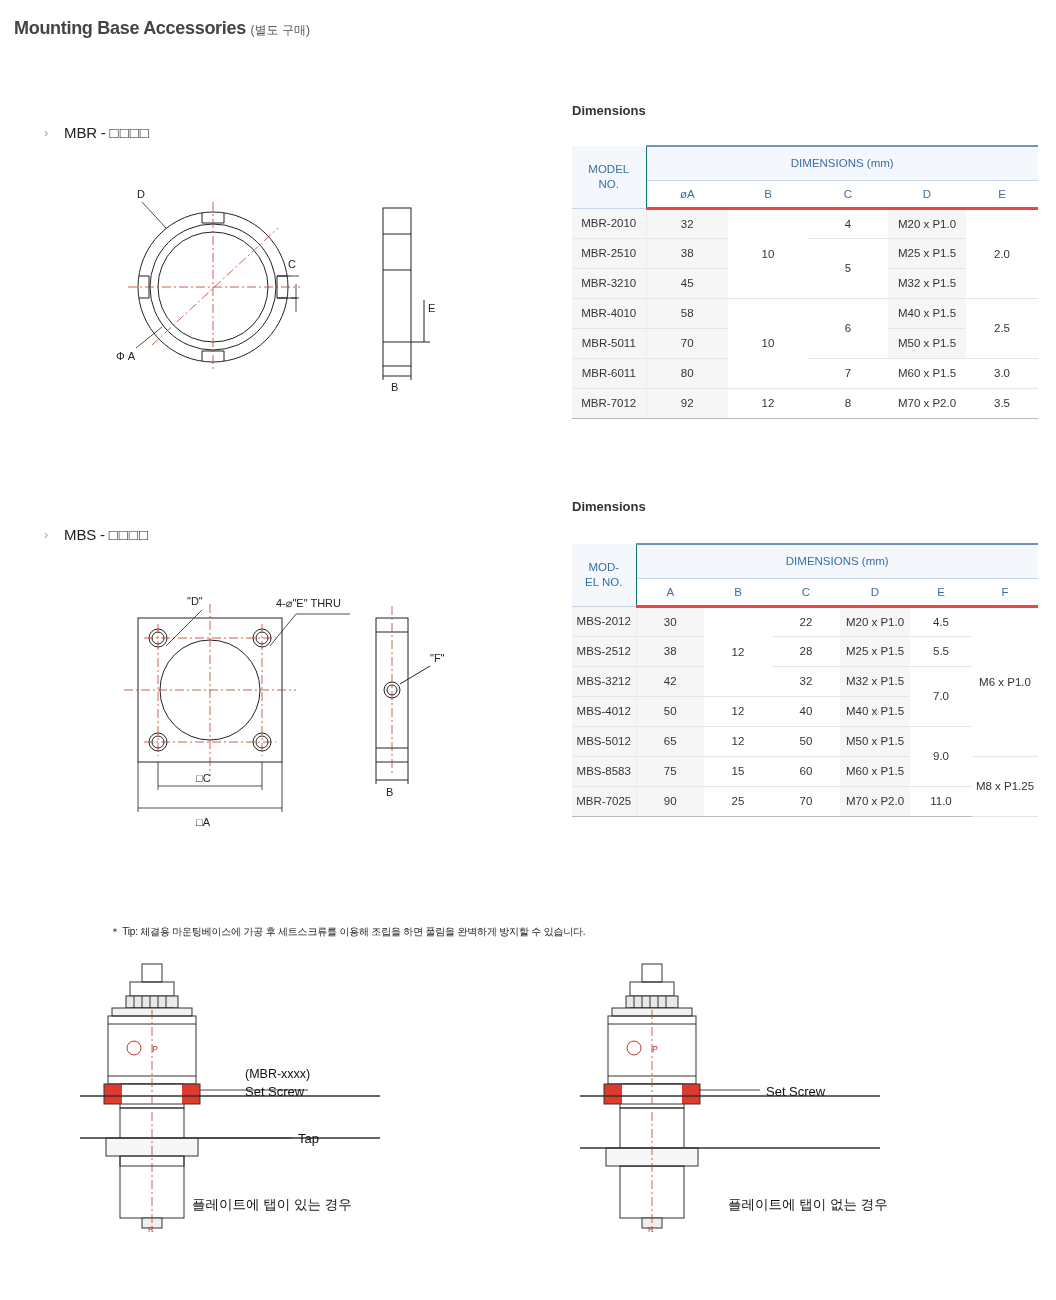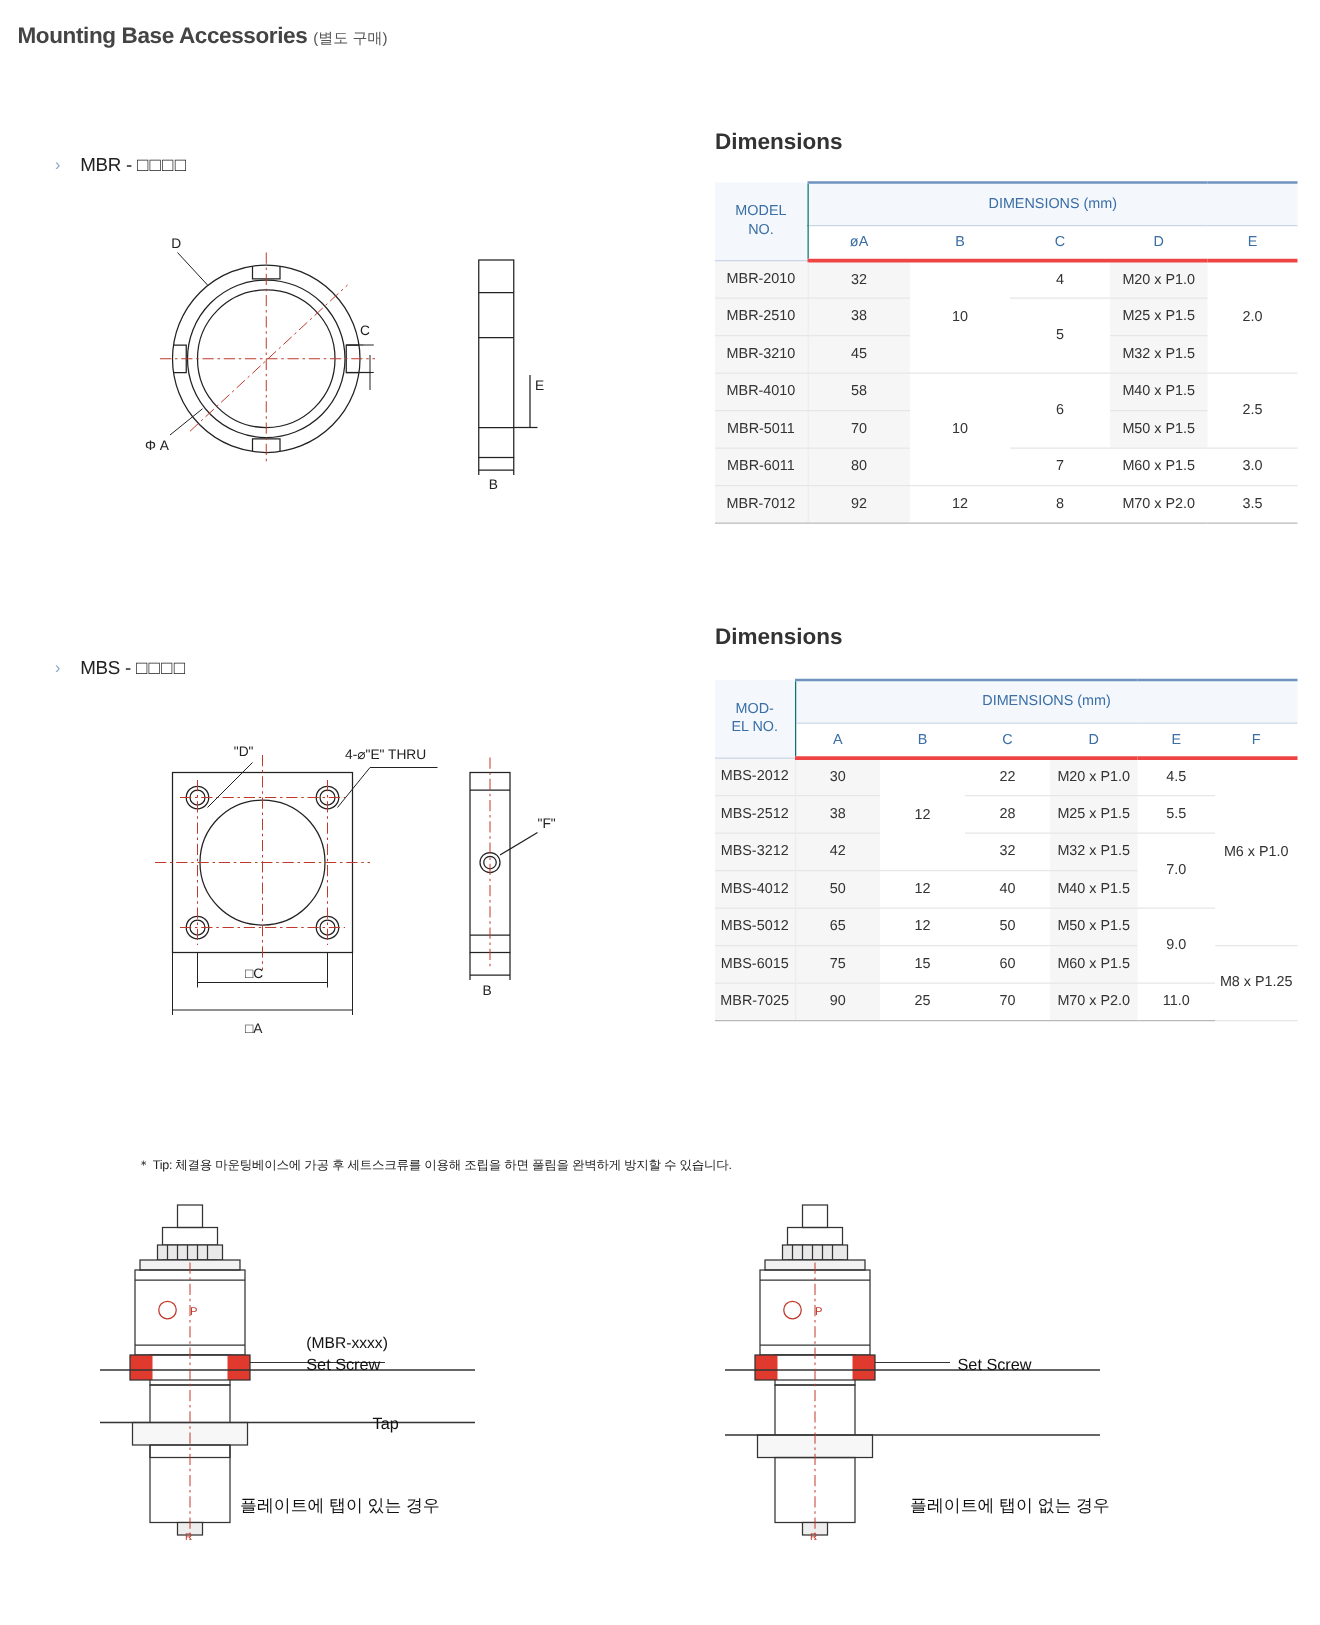--- a/index.html
+++ b/index.html
@@ -42,21 +42,21 @@
     margin-right: 12px;
     vertical-align: 1px;
   }
   .sec-head .boxes {
     letter-spacing: 1px;
   }
 
   
   .dim-label {
     position: absolute;
-    font-size: 18px;
+    font-size: 13px;
     font-weight: bold;
     color: #333;
   }
 
   
   table.dim {
     position: absolute;
     border-collapse: collapse;
     font-size: 11.5px;
     color: #333;
@@ -389,21 +389,21 @@
     </tr>
     <tr>
       <td class="model">MBS-5012</td>
       <td class="shade">65</td>
       <td>12</td>
       <td>50</td>
       <td class="shade">M50 x P1.5</td>
       <td rowspan="2">9.0</td>
     </tr>
     <tr>
-      <td class="model">MBS-6015</td>
+      <td class="model">MBS-8583</td>
       <td class="shade">75</td>
       <td>15</td>
       <td>60</td>
       <td class="shade">M60 x P1.5</td>
       <td rowspan="2">M8 x P1.25</td>
     </tr>
     <tr>
       <td class="model">MBR-7025</td>
       <td class="shade">90</td>
       <td>25</td>

